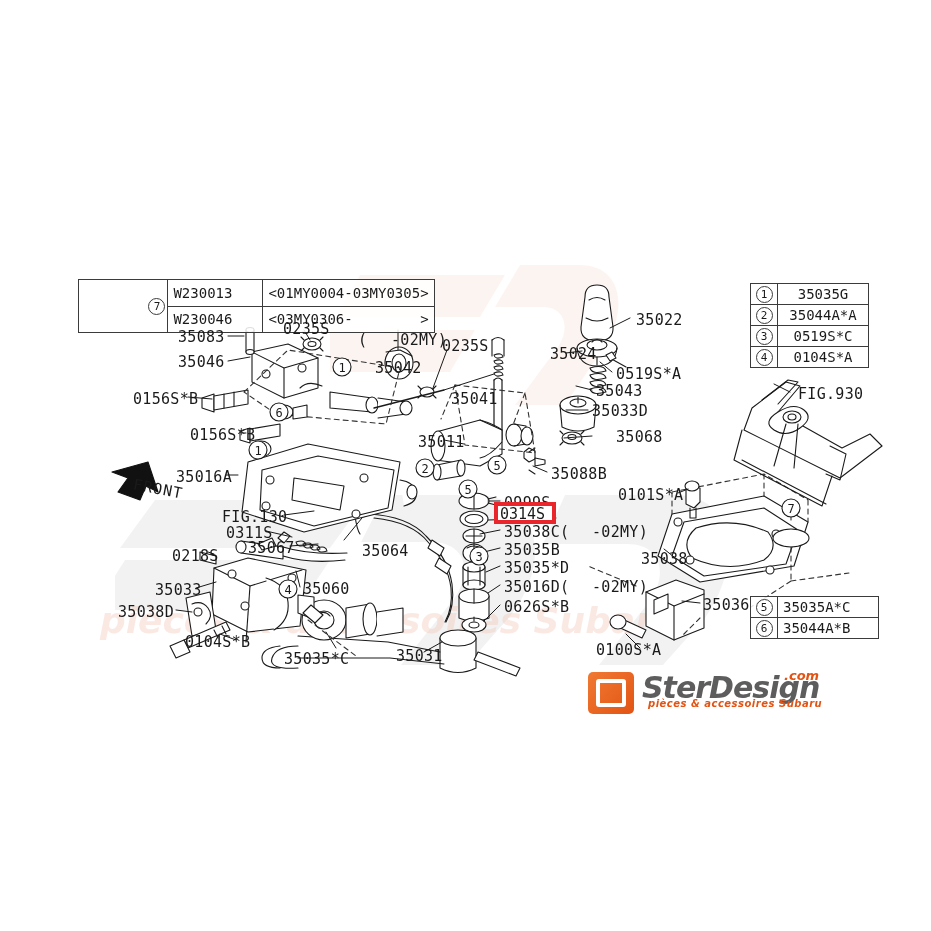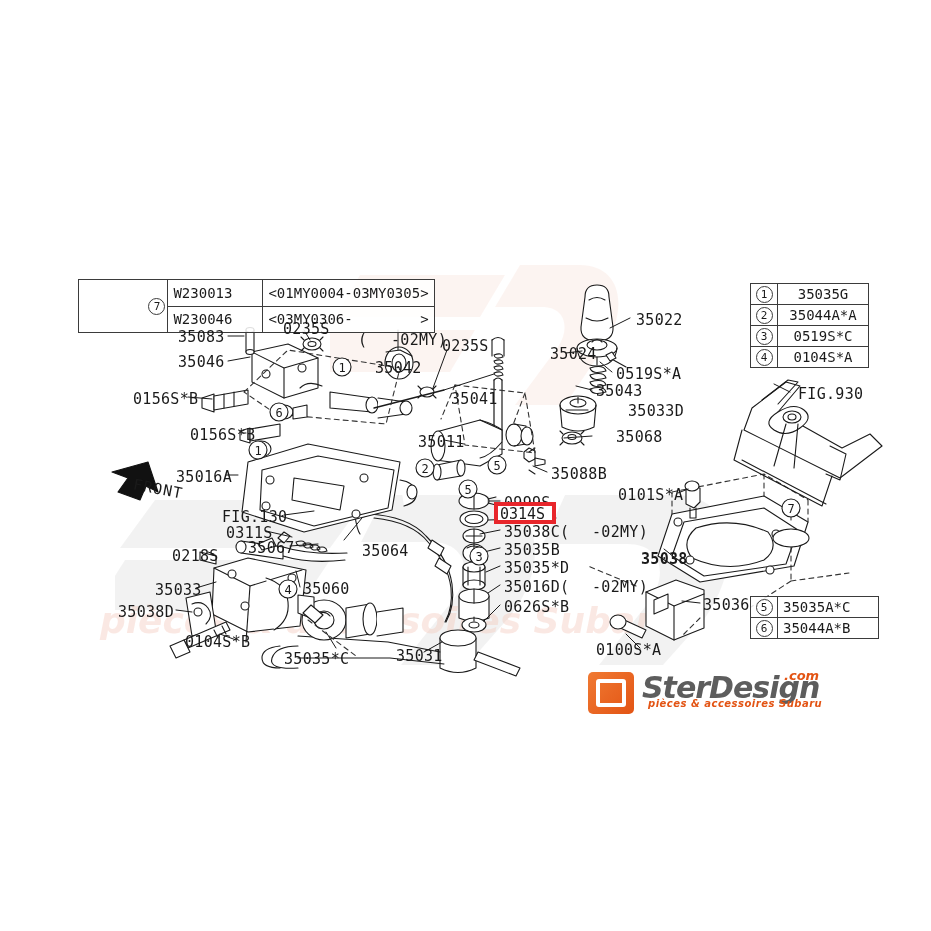--- a/index.html
+++ b/index.html
@@ -461,39 +461,39 @@
       <div class="lbl" style="left: 391px; top: 333px;">-02MY)</div>
       <div class="lbl" style="left: 358px; top: 333px;">(</div>
       <div class="lbl" style="left: 442px; top: 339px;">0235S</div>
       <div class="lbl" style="left: 514px; top: 347px; margin-left: 36px;">35024</div>
       <div class="lbl" style="left: 636px; top: 313px;">35022</div>
       <div class="lbl" style="left: 178px; top: 355px;">35046</div>
       <div class="lbl" style="left: 445px; top: 392px; margin-left: 6px;">35041</div>
       <div class="lbl" style="left: 616px; top: 367px;">0519S*A</div>
       <div class="lbl" style="left: 596px; top: 384px;">35043</div>
       <div class="lbl" style="left: 133px; top: 392px;">0156S*B</div>
-      <div class="lbl" style="left: 592px; top: 404px; margin-left: 36px;">35033D</div>
+      <div class="lbl" style="left: 592px; top: 404px;">35033D</div>
       <div class="lbl" style="left: 798px; top: 387px;">FIG.930</div>
       <div class="lbl" style="left: 190px; top: 428px;">0156S*B</div>
       <div class="lbl" style="left: 418px; top: 435px;">35011</div>
       <div class="lbl" style="left: 616px; top: 430px;">35068</div>
       <div class="lbl" style="left: 551px; top: 467px;">35088B</div>
       <div class="lbl" style="left: 176px; top: 470px;">35016A</div>
       <div class="lbl" style="left: 133px; top: 482px; transform: rotate(11deg); letter-spacing: 1px;">FRONT</div>
       <div class="lbl" style="left: 504px; top: 496px;">0999S</div>
       <div class="lbl" style="left: 618px; top: 488px;">0101S*A</div>
       <div class="lbl" style="left: 222px; top: 510px;">FIG.130</div>
       <div class="lbl" style="left: 504px; top: 525px;">35038C(</div>
       <div class="lbl" style="left: 592px; top: 525px;">-02MY)</div>
       <div class="lbl" style="left: 226px; top: 526px;">0311S</div>
       <div class="lbl" style="left: 362px; top: 544px;">35064</div>
       <div class="lbl" style="left: 248px; top: 541px;">35067</div>
       <div class="lbl" style="left: 172px; top: 549px;">0218S</div>
       <div class="lbl" style="left: 504px; top: 543px;">35035B</div>
-      <div class="lbl" style="left: 641px; top: 552px; font-weight: bold;">35038</div>
+      <div class="lbl" style="left: 641px; top: 552px;">35038</div>
       <div class="lbl" style="left: 504px; top: 561px;">35035*D</div>
       <div class="lbl" style="left: 155px; top: 583px;">35033</div>
       <div class="lbl" style="left: 303px; top: 582px;">35060</div>
       <div class="lbl" style="left: 504px; top: 580px;">35016D(</div>
       <div class="lbl" style="left: 592px; top: 580px;">-02MY)</div>
       <div class="lbl" style="left: 703px; top: 598px;">35036</div>
       <div class="lbl" style="left: 118px; top: 605px;">35038D</div>
       <div class="lbl" style="left: 504px; top: 600px;">0626S*B</div>
       <div class="lbl" style="left: 185px; top: 635px;">0104S*B</div>
       <div class="lbl" style="left: 596px; top: 643px;">0100S*A</div>

